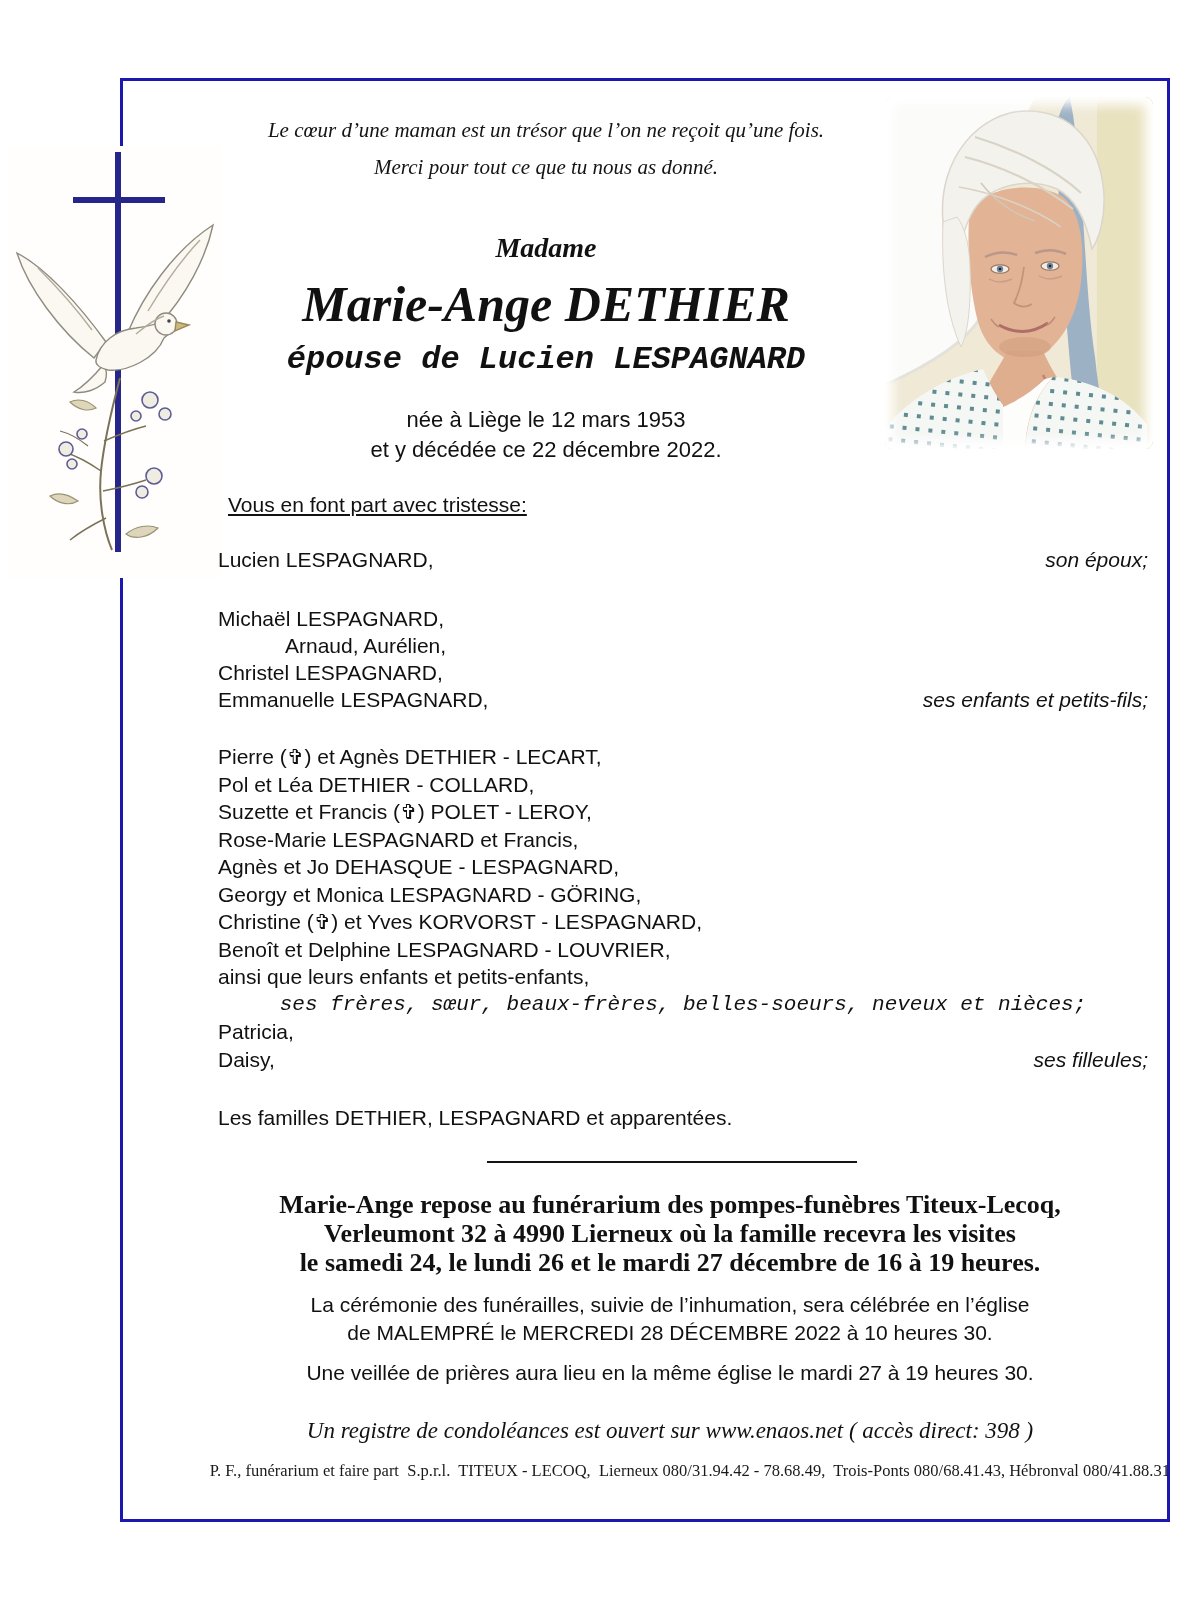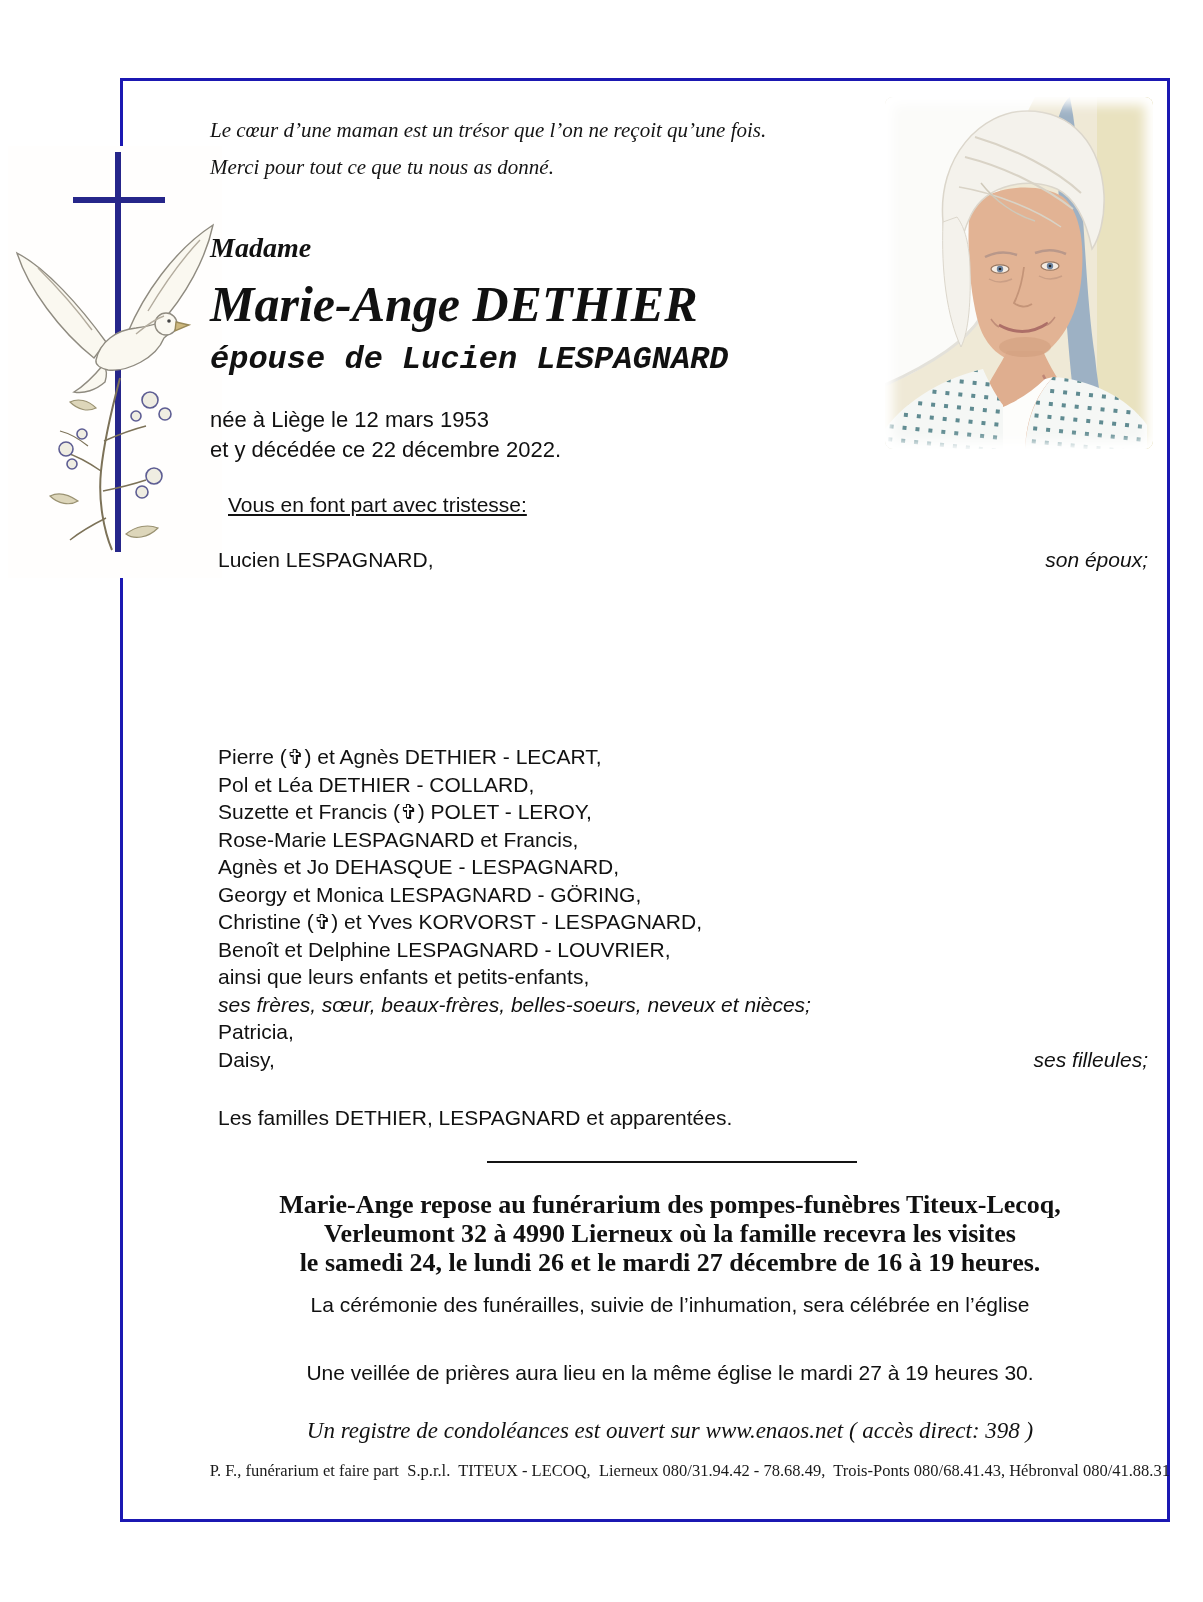--- a/index.html
+++ b/index.html
@@ -12,40 +12,40 @@
   .artwork{position:absolute;left:8px;top:146px;width:214px;height:432px;background:#fffefd;z-index:2;}
   .artwork svg{display:block;width:100%;height:100%;}
   
   .photo{position:absolute;left:885px;top:97px;width:268px;height:352px;z-index:2;
          border-radius:8px;overflow:hidden;}
   .photo svg{display:block;width:100%;height:100%;}
   .photo::after{content:"";position:absolute;inset:0;border-radius:8px;
          box-shadow:inset 0 0 12px 8px #ffffff;pointer-events:none;}
   
   .tblock{position:absolute;z-index:3;}
-  .hdrcol{left:210px;width:660px;}
+  .hdrcol{left:216px;width:660px;text-align:center;}
   .quote{top:112px;font-family:"Liberation Serif","DejaVu Serif",serif;font-style:italic;
          font-size:21px;line-height:37px;color:#141414;}
   .madame{top:225px;font-family:"Liberation Serif","DejaVu Serif",serif;font-style:italic;
           font-weight:bold;font-size:28px;line-height:46px;}
   .dname{top:276px;font-family:"Liberation Serif","DejaVu Serif",serif;font-style:italic;
          font-weight:bold;font-size:50px;line-height:56px;}
   .spouse{top:336px;font-family:Liberation Mono, monospace;font-style:italic;
           font-weight:bold;font-size:32px;line-height:48px;}
   .dates{top:405px;font-size:22px;line-height:30px;}
   .announce{left:228px;top:493px;font-size:21px;text-decoration:underline;}
   .flist{left:218px;width:930px;font-size:21px;}
   .g1{top:548px;}
   .g2{top:605px;line-height:27px;}
   .g3{top:743px;line-height:27.5px;}
   .families{left:218px;top:1106px;font-size:21px;}
   .row{display:flex;justify-content:space-between;align-items:baseline;}
   .row .rlabel{font-style:italic;text-align:right;white-space:nowrap;}
   .row.indent{padding-left:67px;justify-content:flex-start;}
-  .row.right-only{justify-content:flex-start;}
+  .row.right-only{justify-content:center;font-family:Liberation Mono, monospace;}
   .sep{position:absolute;left:487px;top:1161px;width:370px;height:2px;background:#141414;z-index:3;}
   .botcol{left:170px;width:1000px;text-align:center;}
   .funerarium{top:1190px;font-family:"Liberation Serif","DejaVu Serif",serif;font-weight:bold;
               font-size:26px;line-height:29px;}
   .funeral{top:1291px;font-size:21px;line-height:28px;}
   .vigil{top:1361px;font-size:21px;}
   .register{top:1418px;font-family:"Liberation Serif","DejaVu Serif",serif;font-style:italic;
             font-size:23px;}
   .footerline{top:1461px;font-family:"Liberation Serif","DejaVu Serif",serif;font-size:16.5px;
               white-space:pre;color:#1a1a1a;text-align:right;}
@@ -172,20 +172,35 @@
 
   <div class="tblock announce">Vous en font part avec tristesse:</div>
 
   <div class="tblock flist g1">
     <div class="row">
       <span>Lucien LESPAGNARD,</span>
       <span class="rlabel">son époux;</span>
     </div>
   </div>
 
+  <div class="tblock flist g2">
+    <div class="row">
+      <span>Michaël LESPAGNARD,</span>
+    </div>
+    <div class="row indent">
+      <span>Arnaud, Aurélien,</span>
+    </div>
+    <div class="row">
+      <span>Christel LESPAGNARD,</span>
+    </div>
+    <div class="row">
+      <span>Emmanuelle LESPAGNARD,</span>
+      <span class="rlabel">ses enfants et petits-fils;</span>
+    </div>
+  </div>
 
   <div class="tblock flist g3">
     <div class="row">
       <span>Pierre (✞) et Agnès DETHIER - LECART,</span>
     </div>
     <div class="row">
       <span>Pol et Léa DETHIER - COLLARD,</span>
     </div>
     <div class="row">
       <span>Suzette et Francis (✞) POLET - LEROY,</span>
@@ -225,20 +240,21 @@
   <div class="sep"></div>
 
   <div class="tblock botcol funerarium">
     <div>Marie-Ange repose au funérarium des pompes-funèbres Titeux-Lecoq,</div>
     <div>Verleumont 32 à 4990 Lierneux où la famille recevra les visites</div>
     <div>le samedi 24, le lundi 26 et le mardi 27 décembre de 16 à 19 heures.</div>
   </div>
 
   <div class="tblock botcol funeral">
     <div>La cérémonie des funérailles, suivie de l’inhumation, sera célébrée en l’église</div>
+    <div>de MALEMPRÉ le MERCREDI 28 DÉCEMBRE 2022 à 10 heures 30.</div>
   </div>
 
   <div class="tblock botcol vigil">Une veillée de prières aura lieu en la même église le mardi 27 à 19 heures 30.</div>
 
   <div class="tblock botcol register">Un registre de condoléances est ouvert sur www.enaos.net ( accès direct: 398 )</div>
 
   <div class="tblock botcol footerline">P. F., funérarium et faire part  S.p.r.l.  TITEUX - LECOQ,  Lierneux 080/31.94.42 - 78.68.49,  Trois-Ponts 080/68.41.43, Hébronval 080/41.88.31</div>
 
 </div>
 

